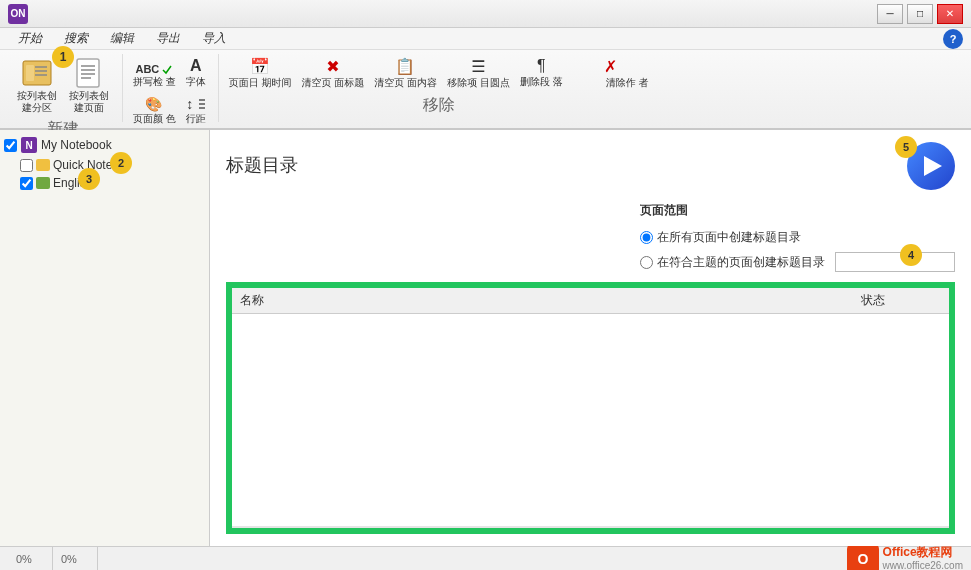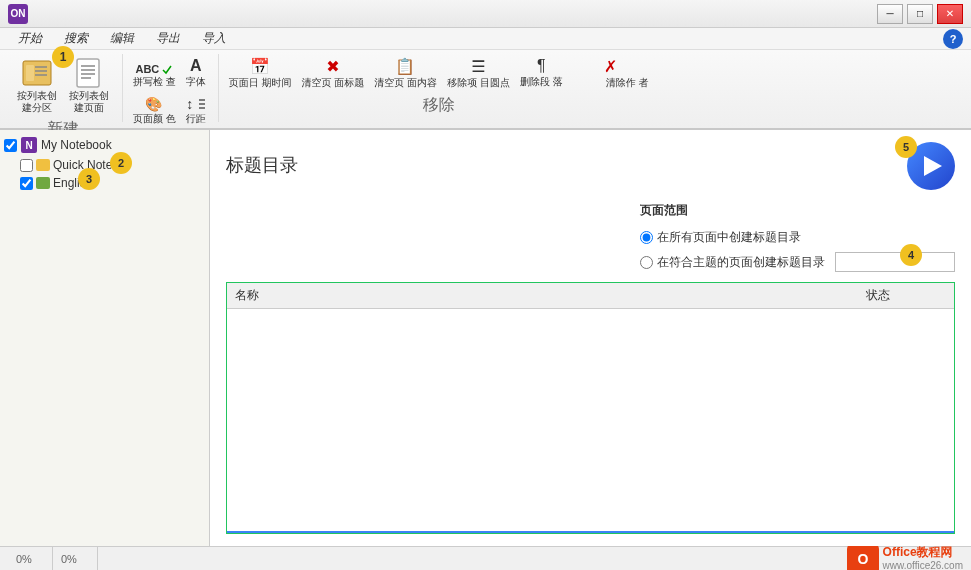--- a/index.html
+++ b/index.html
@@ -187,22 +187,22 @@
       align-items: center;
       gap: 4px;
       font-size: 12px;
       color: #333;
     }
     .checkbox-row input[type=checkbox] { cursor: pointer; }
 
     
     .table-area {
       flex: 1;
-      border: 1px solid #22c55e;
-      background: #3b82f6;
+      border: 6px solid #22c55e;
+      background: #e5e5e5;
     }
     .table-header {
       display: flex;
       background: #f0f0f0;
       border-bottom: 1px solid #ccc;
       padding: 4px 8px;
     }
     .table-col-name {
       flex: 1;
       font-size: 12px;

